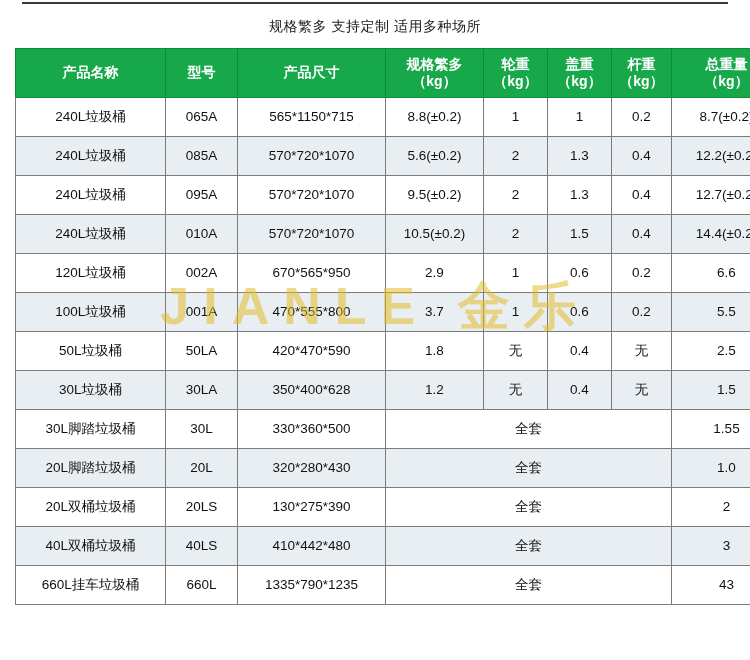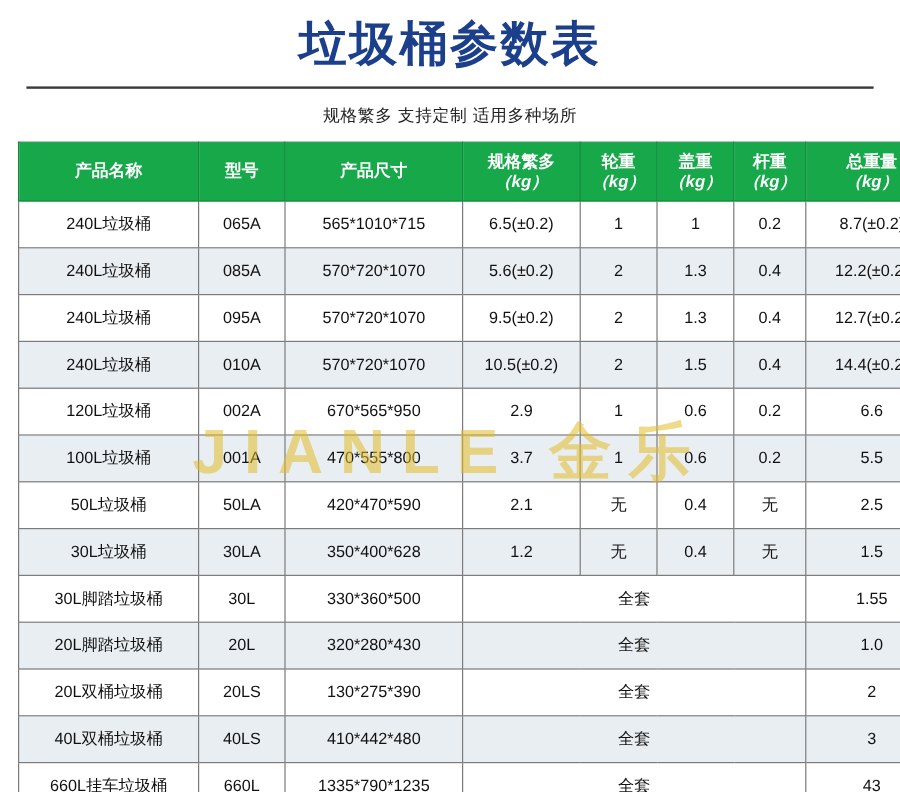--- a/index.html
+++ b/index.html
@@ -67,21 +67,20 @@
     background: #17a84a;
     color: #ffffff;
     font-weight: bold;
     font-size: 14px;
     height: 48px;
     border-color: #0f8a3b;
     line-height: 1.25;
   }
   table.spec thead th .l2 {
     display: block;
-    font-style: italic;
   }
   tr.odd td {
     background: #ffffff;
   }
   tr.even td {
     background: #e9eef2;
   }
   .col-name   { width: 150px; }
   .col-model  { width: 72px; }
   .col-size   { width: 148px; }
@@ -109,21 +108,20 @@
     color: rgba(226, 188, 40, 0.55);
     white-space: nowrap;
     transform: translateY(-20px);
   }
 </style>
 </head>
 <body>
 
 <div class="page">
 
-  <div class="title">垃圾桶参数表</div>
   <div class="title-rule"></div>
   <div class="subtitle">规格繁多 支持定制 适用多种场所</div>
 
   <div class="table-wrap">
     <table class="spec">
       <colgroup>
         <col class="col-name">
         <col class="col-model">
         <col class="col-size">
         <col class="col-body">
@@ -162,22 +160,22 @@
           <th>
             <span>总重量</span>
             <span class="l2">（kg）</span>
           </th>
         </tr>
       </thead>
       <tbody id="table-body">
           <tr class="odd">
             <td>240L垃圾桶</td>
             <td>065A</td>
-            <td>565*1010*715</td>
-            <td>6.5(±0.2)</td>
+            <td>565*1150*715</td>
+            <td>8.8(±0.2)</td>
             <td>1</td>
             <td>1</td>
             <td>0.2</td>
             <td>8.7(±0.2)</td>
           </tr>
           <tr class="even">
             <td>240L垃圾桶</td>
             <td>085A</td>
             <td>570*720*1070</td>
             <td>5.6(±0.2)</td>
@@ -223,21 +221,21 @@
             <td>3.7</td>
             <td>1</td>
             <td>0.6</td>
             <td>0.2</td>
             <td>5.5</td>
           </tr>
           <tr class="odd">
             <td>50L垃圾桶</td>
             <td>50LA</td>
             <td>420*470*590</td>
-            <td>2.1</td>
+            <td>1.8</td>
             <td>无</td>
             <td>0.4</td>
             <td>无</td>
             <td>2.5</td>
           </tr>
           <tr class="even">
             <td>30L垃圾桶</td>
             <td>30LA</td>
             <td>350*400*628</td>
             <td>1.2</td>

